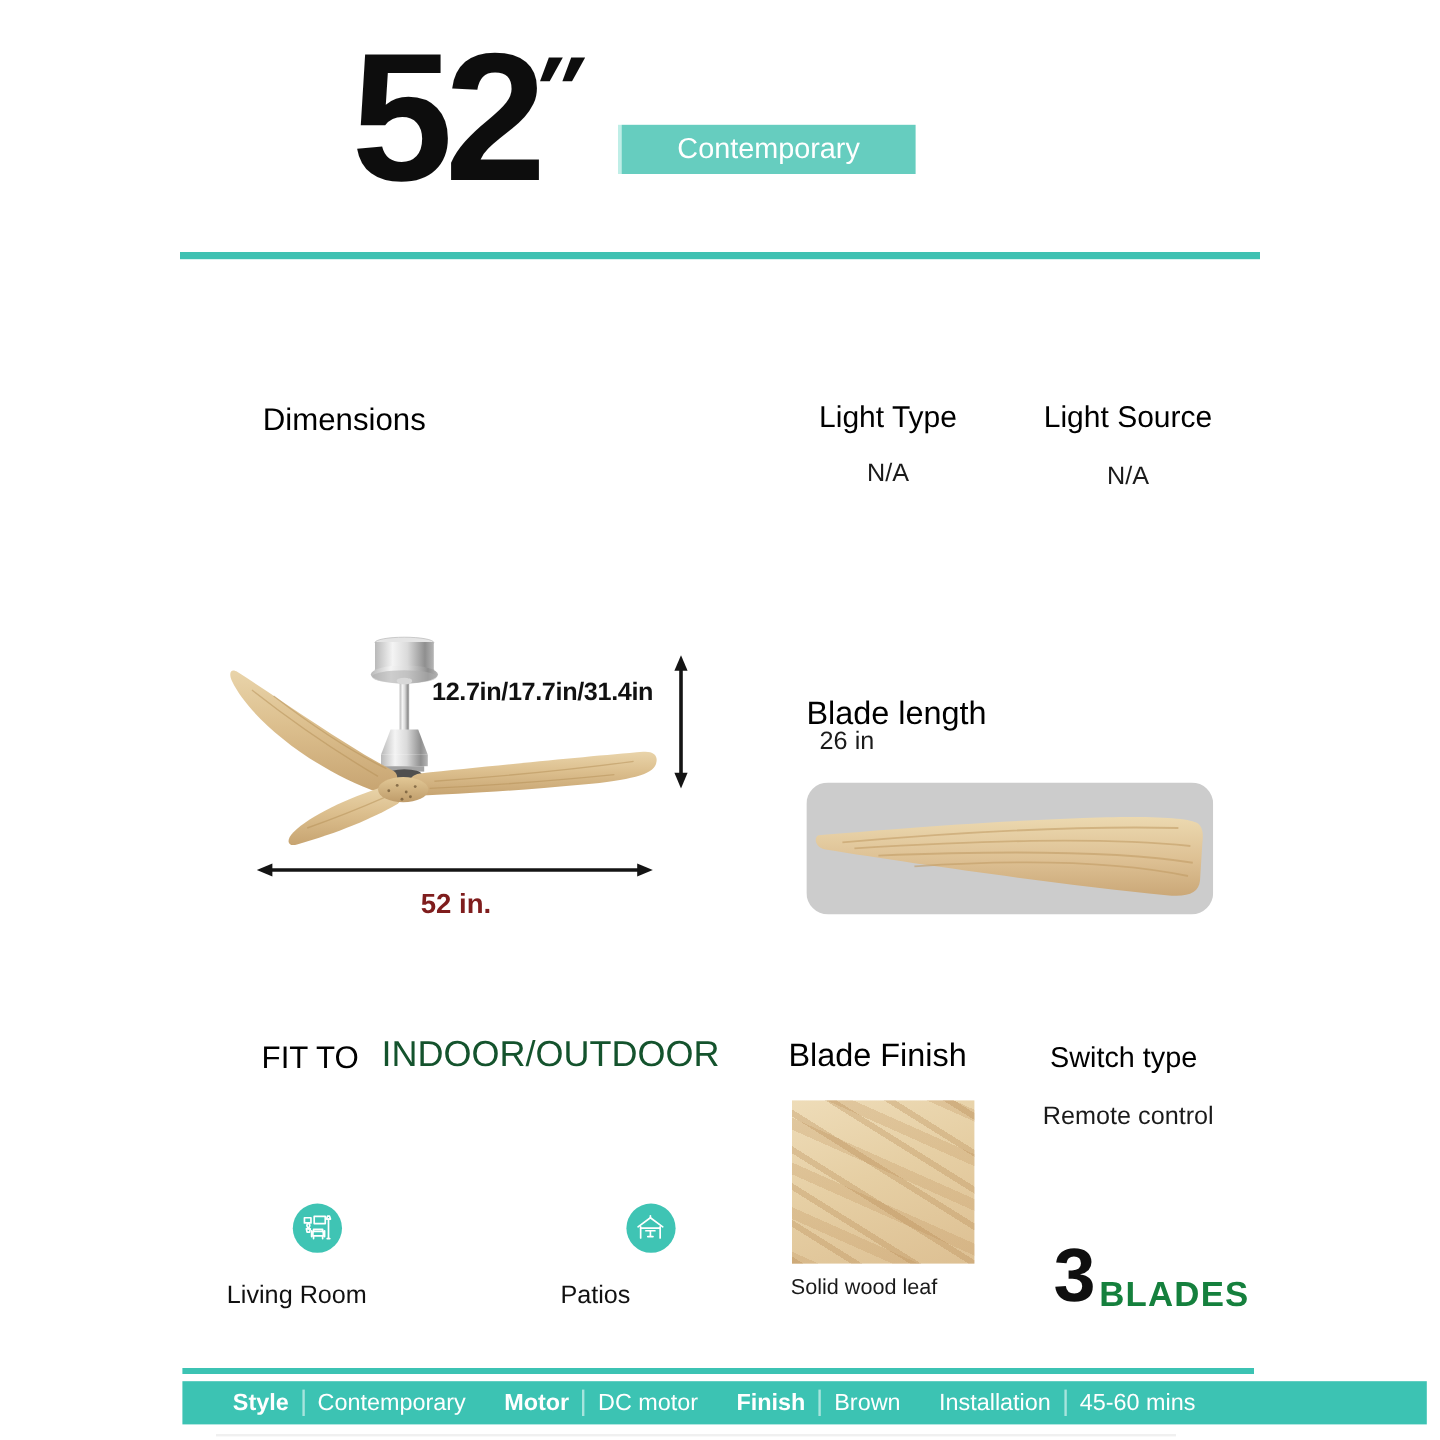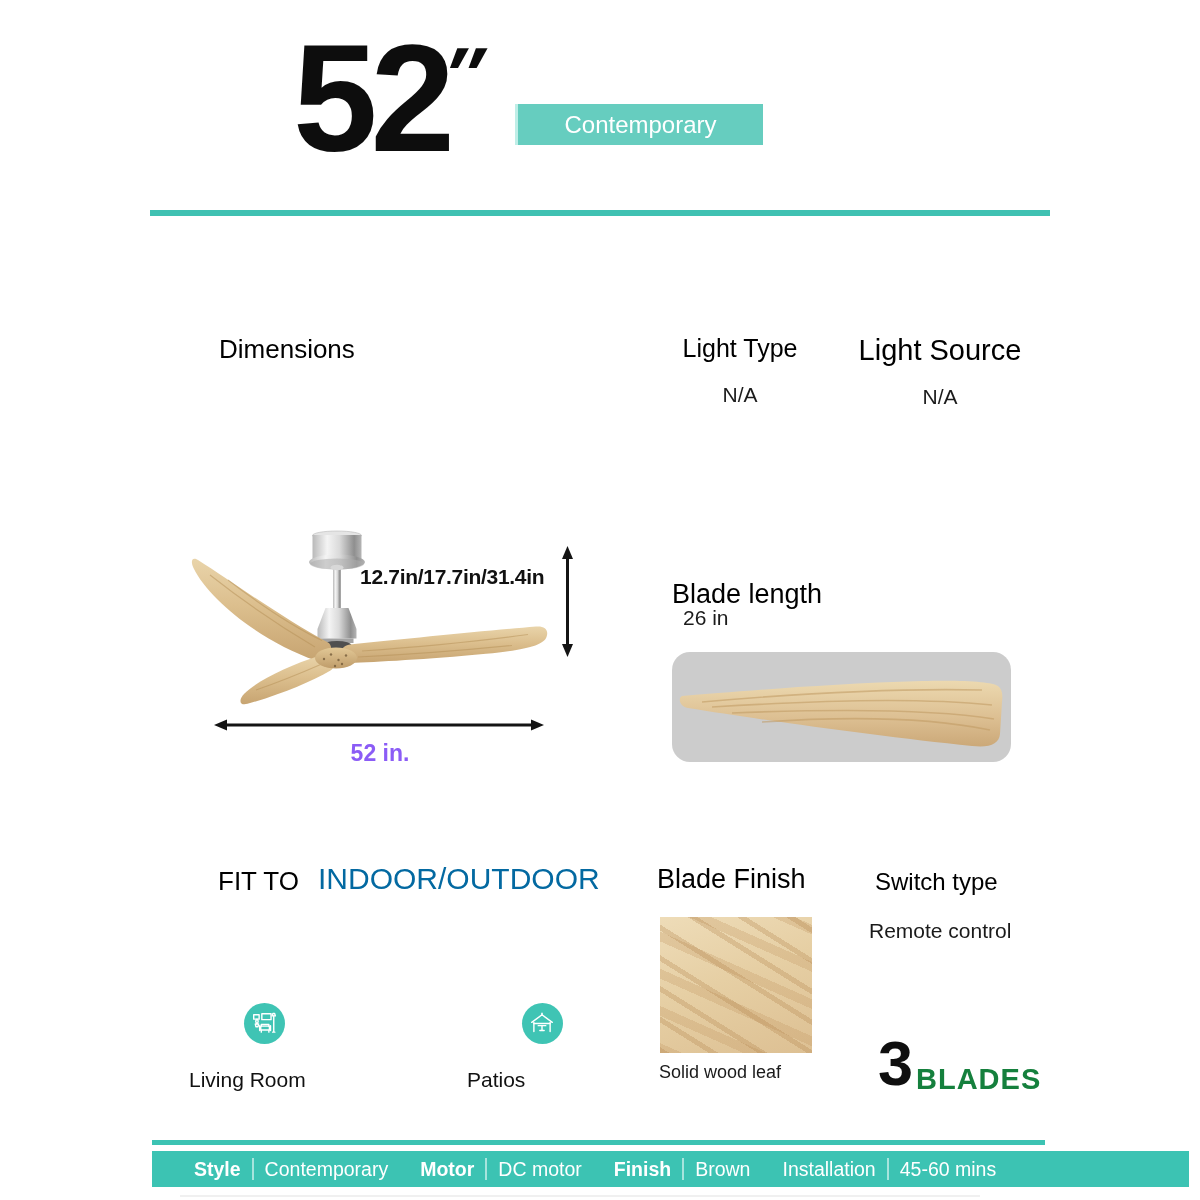--- a/index.html
+++ b/index.html
@@ -20,36 +20,36 @@
   .badge-gap { width:3px; background:#bfeee7; }
   .badge-seg.s2 { width:245px; background:#66cdbf; }
   .rule-top { left:150px; top:210px; width:900px; height:6px; background:#3fc1b2; }
 
   .teal-head { color:#000000; font-weight:400; }
   .black-val { color:#1b1b1b; }
 
   
   .dim-title { left:219px; top:334px; font-size:26px; }
   .lt-box  { left:655px; top:334px; width:170px; text-align:center; font-size:25px; }
-  .ls-box  { left:855px; top:334px; width:170px; text-align:center; font-size:29px; }
+  .ls-box  { left:855px; top:334px; width:170px; text-align:center; font-size:25px; }
   .lt-val  { left:655px; top:383px; width:170px; text-align:center; font-size:21px; }
   .ls-val  { left:855px; top:385px; width:170px; text-align:center; font-size:21px; }
 
   .fan-svg { left:150px; top:520px; width:450px; height:260px; }
   .h-label { left:360px; top:565px; font-size:21px; font-weight:700; color:#111; letter-spacing:-0.3px; }
-  .w-label { left:280px; top:740px; width:200px; text-align:center; font-size:23px; font-weight:700; color:#8b5cf6; }
+  .w-label { left:280px; top:740px; width:200px; text-align:center; font-size:23px; font-weight:700; color:#7f1d1d; }
 
   
   .bl-title { left:672px; top:559px; font-size:27px;margin-top:20px; }
   .bl-val   { left:683px; top:606px; font-size:21px; }
   .bl-svg   { left:672px; top:652px; width:339px; height:110px; }
 
   
   .fit-label { left:218px; top:866px; font-size:26px; }
-  .fit-value { left:318px; top:862px; font-size:30px; color:#0369a1; }
+  .fit-value { left:318px; top:862px; font-size:30px; color:#14532d; }
 
   .room { position:absolute; width:150px; text-align:left; }
   .room-circle { width:41px; height:41px; border-radius:50%; background:#3fc4b4; margin:0 auto; display:flex; align-items:center; justify-content:center; }
   .room-label { margin-top:24px; font-size:21px; color:#111; }
   .room1 { left:189px; top:1003px; }
   .room2 { left:331px; top:1003px; }
   .room3 { left:467px; top:1003px; }
 
   
   .bf-title { left:657px; top:864px; font-size:27px; }

